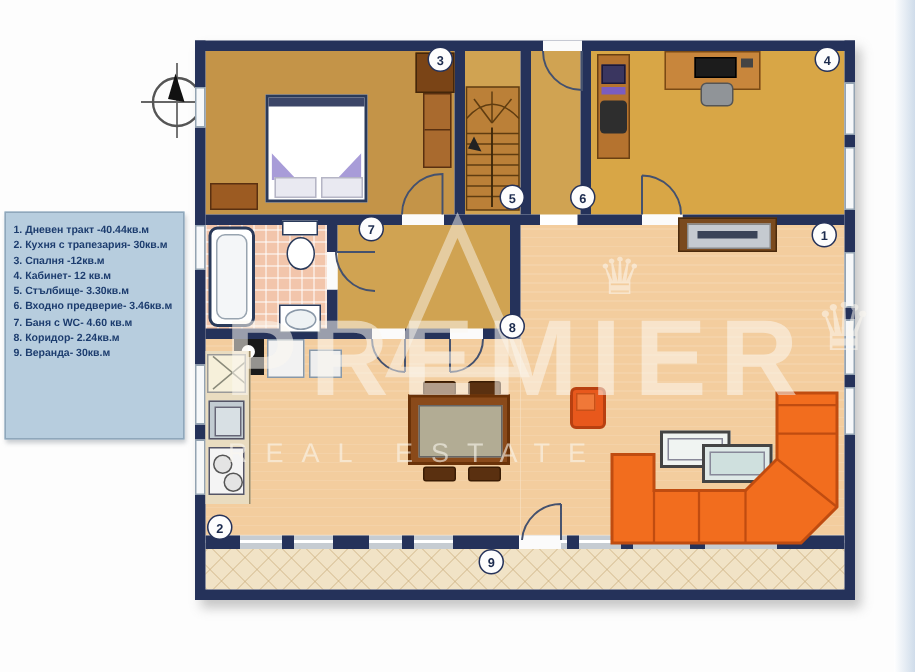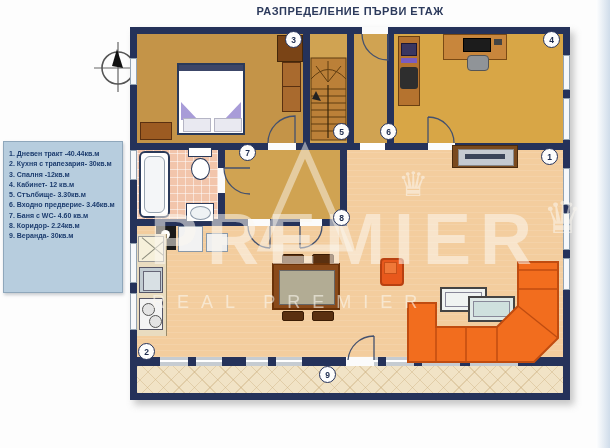--- a/index.html
+++ b/index.html
@@ -50,21 +50,20 @@
   .tri{position:absolute;width:17px;height:18px;background:#a89cd8;}
   .tri-l{clip-path:polygon(0 0,100% 100%,0 100%);}
   .tri-r{clip-path:polygon(100% 0,100% 100%,0 100%);}
   .xline{position:absolute;left:-1px;top:11px;width:34px;height:1px;background:#8a8a7a;}
 </style>
 </head>
 <body>
 
 <div class="page">
 
-  <div class="title">РАЗПРЕДЕЛЕНИЕ ПЪРВИ ЕТАЖ</div>
   <div class="edge-strip"></div>
 
   <svg class="abs" style="left:93px;top:40px;" width="50" height="54" viewBox="0 0 50 54">
     <line x1="25" y1="2" x2="25" y2="52" stroke="#666" stroke-width="1.2"></line>
     <line x1="1" y1="28" x2="49" y2="28" stroke="#666" stroke-width="1.2"></line>
     <circle cx="25" cy="28" r="16" fill="none" stroke="#555" stroke-width="1.6"></circle>
     <polygon points="24,9 30,28 19,26" fill="#111"></polygon>
   </svg>
 
   <div class="legend">
@@ -255,20 +254,20 @@
     <div class="marker" style="left:155px;top:4px;">3</div>
     <div class="marker" style="left:413px;top:4px;">4</div>
     <div class="marker" style="left:203px;top:96px;">5</div>
     <div class="marker" style="left:250px;top:96px;">6</div>
     <div class="marker" style="left:109px;top:117px;">7</div>
     <div class="marker" style="left:203px;top:182px;">8</div>
     <div class="marker" style="left:189px;top:339px;">9</div>
   </div>
 
   <div class="wm wm-brand">PREMIER</div>
-  <div class="wm wm-tag">REAL PREMIER</div>
+  <div class="wm wm-tag">REAL ESTATE</div>
   <div class="wm wm-crown1">♛</div>
   <div class="wm wm-crown2">♛</div>
   <svg class="wm" style="left:250px;top:140px;" width="110" height="115" viewBox="0 0 110 115">
     <polygon points="55,10 12,108 98,108" fill="none" stroke="rgba(250,246,238,0.5)" stroke-width="7"></polygon>
   </svg>
 
 </div>
 
 </body></html>

